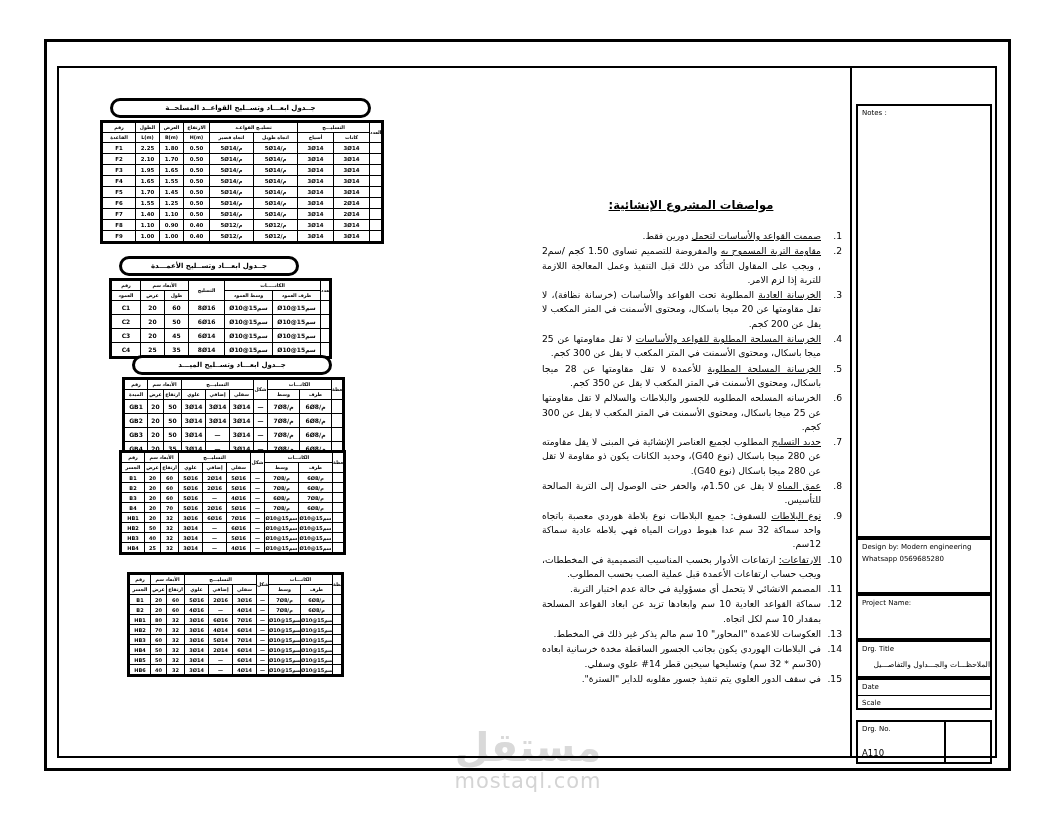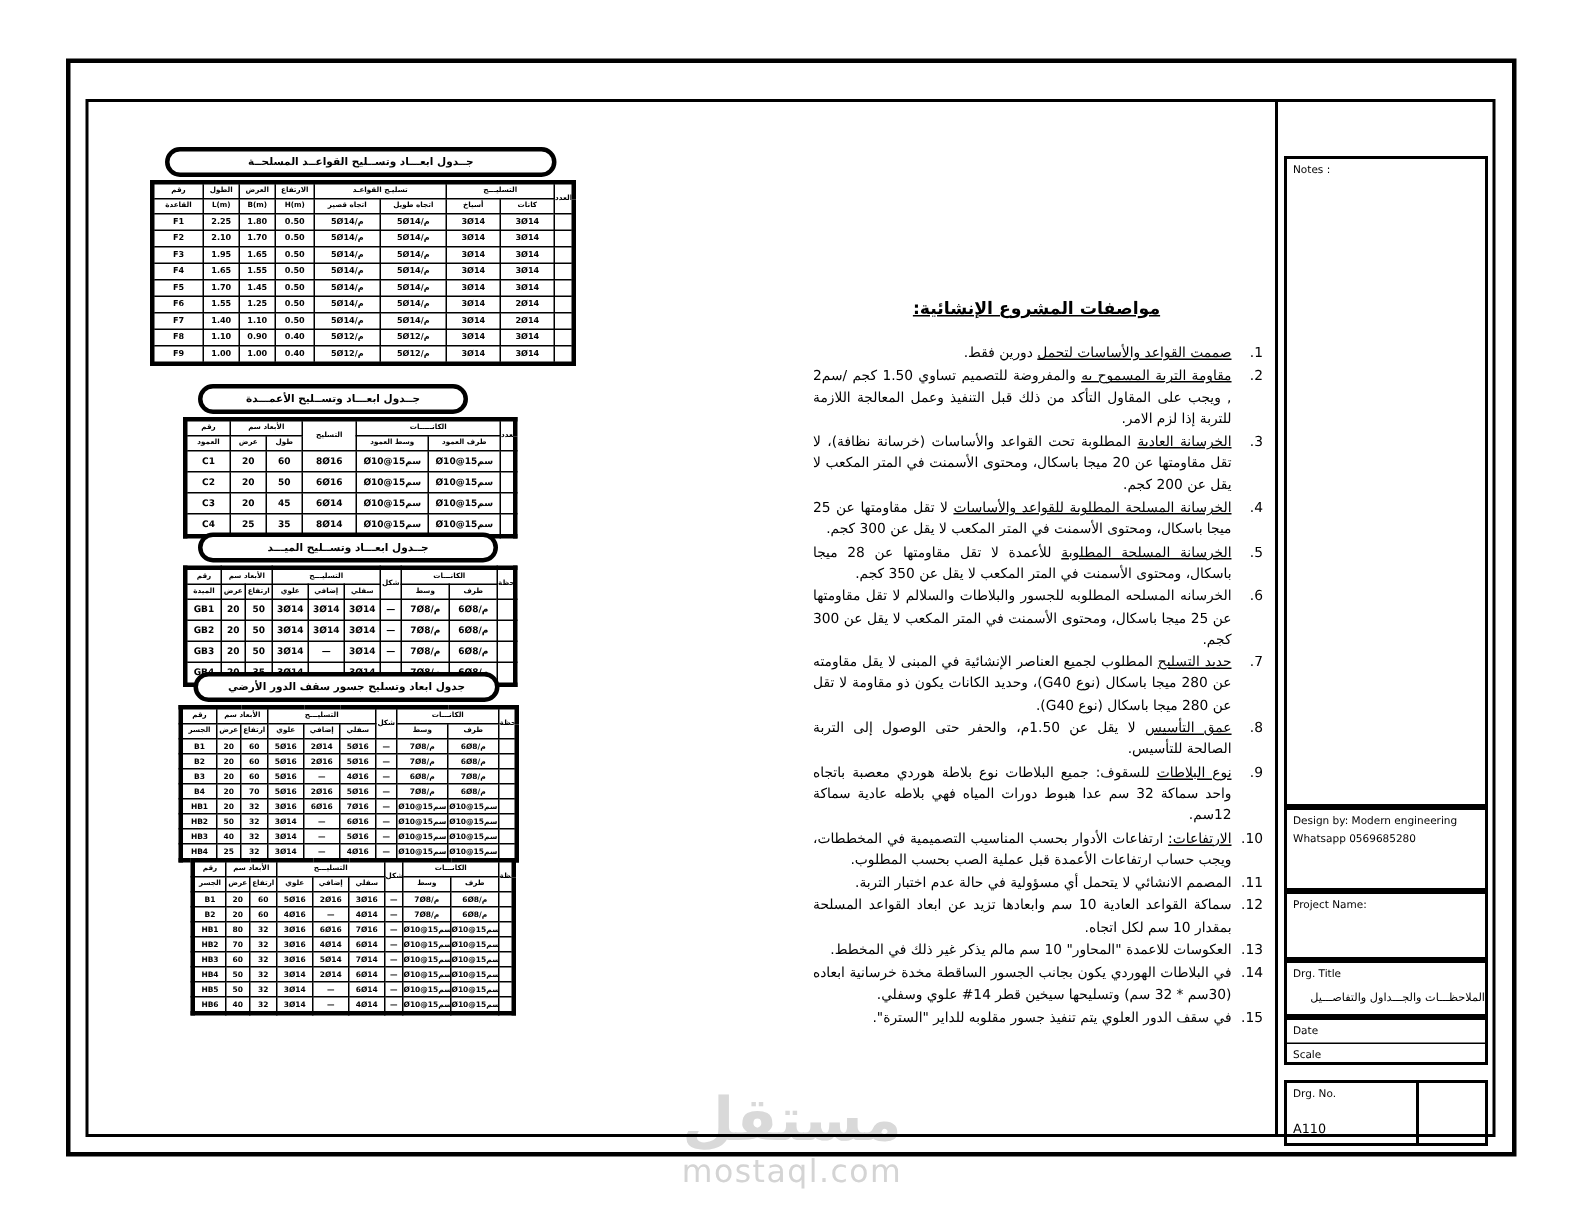--- a/index.html
+++ b/index.html
@@ -112,21 +112,21 @@
       <div class="spec-item">
         <span class="num">6.</span>
         <span class="txt">الخرسانه المسلحه المطلوبه للجسور والبلاطات والسلالم لا تقل مقاومتها عن 25 ميجا باسكال، ومحتوى الأسمنت في المتر المكعب لا يقل عن 300 كجم.</span>
       </div>
       <div class="spec-item">
         <span class="num">7.</span>
         <span class="txt"><span class="lead">حديد التسليح</span> المطلوب لجميع العناصر الإنشائية في المبنى لا يقل مقاومته عن 280 ميجا باسكال (نوع G40)، وحديد الكانات يكون ذو مقاومة لا تقل عن 280 ميجا باسكال (نوع G40).</span>
       </div>
       <div class="spec-item">
         <span class="num">8.</span>
-        <span class="txt"><span class="lead">عمق التأسيس</span> لا يقل عن 1.50م، والحفر حتى الوصول إلى التربة الصالحة للتأسيس.</span>
+        <span class="txt"><span class="lead">عمق المياه</span> لا يقل عن 1.50م، والحفر حتى الوصول إلى التربة الصالحة للتأسيس.</span>
       </div>
       <div class="spec-item">
         <span class="num">9.</span>
         <span class="txt"><span class="lead">نوع البلاطات</span> للسقوف: جميع البلاطات نوع بلاطة هوردي معصبة باتجاه واحد سماكة 32 سم عدا هبوط دورات المياه فهي بلاطه عادية سماكة 12سم.</span>
       </div>
       <div class="spec-item">
         <span class="num">10.</span>
         <span class="txt"><span class="lead">الارتفاعات:</span> ارتفاعات الأدوار بحسب المناسيب التصميمية في المخططات، ويجب حساب ارتفاعات الأعمدة قبل عملية الصب بحسب المطلوب.</span>
       </div>
       <div class="spec-item">
@@ -283,21 +283,21 @@
           <td>0.40</td>
           <td>5Ø12/م</td>
           <td>5Ø12/م</td>
           <td>3Ø14</td>
           <td>3Ø14</td>
           <td></td>
         </tr>
       </tbody>
     </table>
   </div>
-<div class="abs sched t2" style="left:122px;top:256px;width:200px;">
+<div class="abs sched t2" style="left:109px;top:256px;width:200px;">
     <div class="banner">جــدول ابعـــاد وتســليح الأعمـــدة</div>
     <table>
       <colgroup>
         <col style="width: 30px;">
         <col style="width: 24px;">
         <col style="width: 24px;">
         <col style="width: 36px;">
         <col style="width: 48px;">
         <col style="width: 48px;">
         <col style="width: 10px;">
@@ -439,21 +439,20 @@
           <td>3Ø14</td>
           <td>—</td>
           <td>7Ø8/م</td>
           <td>6Ø8/م</td>
           <td></td>
         </tr>
       </tbody>
     </table>
   </div>
 <div class="abs sched t4" style="left:119px;top:448px;width:224px;">
-    <div class="banner">جدول ابعاد وتسليح جسور سقف الدور الأرضي</div>
     <table>
       <colgroup>
         <col style="width: 24px;">
         <col style="width: 16px;">
         <col style="width: 18px;">
         <col style="width: 24px;">
         <col style="width: 24px;">
         <col style="width: 24px;">
         <col style="width: 14px;">
         <col style="width: 34px;">

